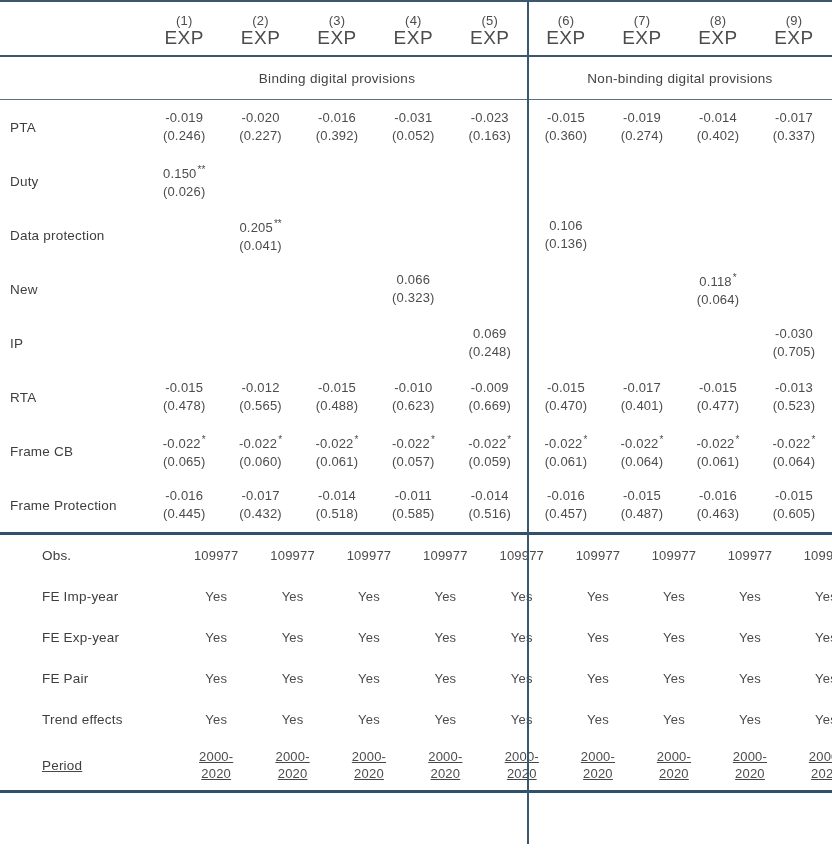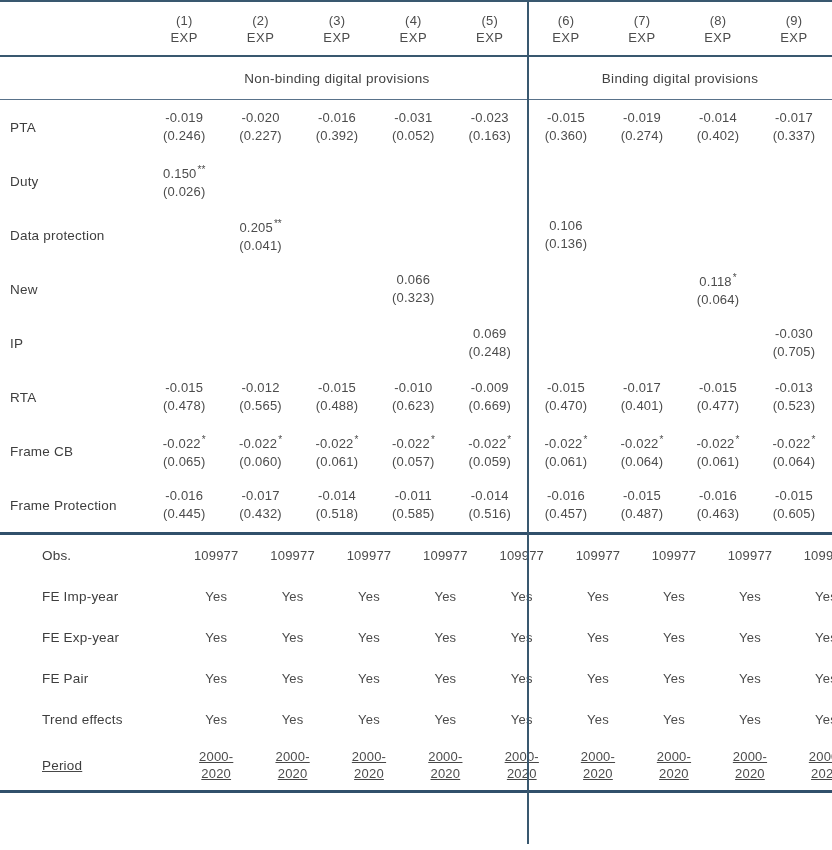--- a/index.html
+++ b/index.html
@@ -18,21 +18,21 @@
   }
   .band-row { display:grid; grid-template-columns:146px 382px 304px; align-items:center; }
   .head-row { height:53px; }
   .band-row { height:42px; }
   .coef-row { height:54px; }
   .stat-row { height:41px;margin-left:32px; }
   .stat-row.period { height:50px;text-decoration:underline; }
   .cell { text-align:center; font-size:13px; letter-spacing:0.2px; color:#4c4c4c; }
   .label { text-align:left; padding-left:10px; font-size:13.5px; color:#3e3e3e; letter-spacing:0.2px; }
   .cnum { font-size:13px; color:#4c4c4c; line-height:17px; }
-  .cdep { font-size:13px; color:#4c4c4c; line-height:17px; letter-spacing:0.5px; }
+  .cdep { font-size:19px; color:#4c4c4c; line-height:17px; letter-spacing:0.5px; }
   .band-label { text-align:center; font-size:13.5px; color:#424242; letter-spacing:0.3px; }
   .bline { line-height:18px; white-space:nowrap; }
   .seline { line-height:18px; white-space:nowrap; }
   sup.star { font-size:10px; letter-spacing:0; margin-left:1px; }
   .statval { white-space:pre-line; line-height:17px; }
   .rule { height:0; border-top:2px solid #39586f; }
   .rule-thin { border-top-width:1px; border-top-color:#59728a; }
   .rule-thick { border-top-width:3px; border-top-color:#31506b; }
   .vdivider {
     position:absolute; left:527px; top:1px;
@@ -84,22 +84,22 @@
       <div class="cell">
         <div class="cnum">(9)</div>
         <div class="cdep">EXP</div>
       </div>
     </div>
 
   <div class="rule"></div>
 
   <div class="band-row">
     <div class="label"></div>
+    <div class="band-label">Binding digital provisions</div>
     <div class="band-label">Non-binding digital provisions</div>
-    <div class="band-label">Binding digital provisions</div>
   </div>
 
   <div class="rule rule-thin"></div>
 
   <div id="coef-rows">
       <div class="row coef-row">
         <div class="label">PTA</div>
         <div class="cell">
           <div class="bline"><span>-0.019</span></div>
           <div class="seline">(0.246)</div>

